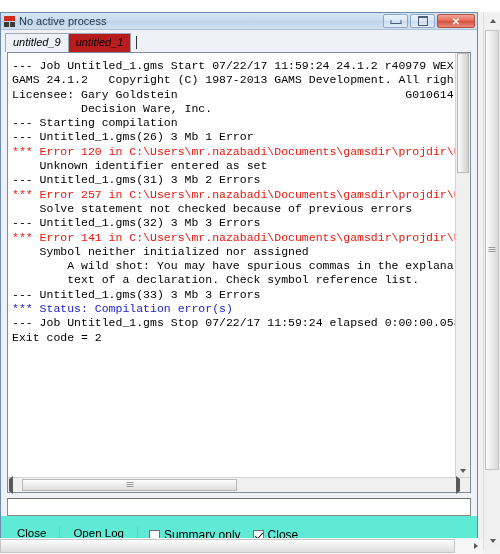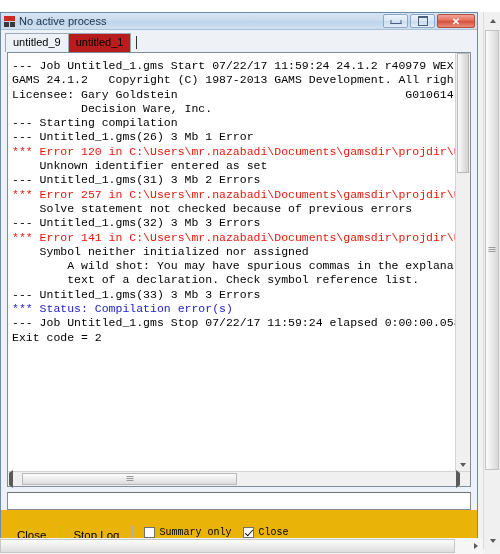--- a/index.html
+++ b/index.html
@@ -117,20 +117,21 @@
 
   
   #tabstrip {
     height: 22px;
     background: #eef2f6;
     display: flex;
     align-items: flex-end;
     padding: 3px 0 0 4px;
     box-sizing: border-box;
     flex: 0 0 auto;
+    font-style: italic;
   }
   .tab {
     font-size: 11px;
     color: #000;
     padding: 2px 7px 2px 7px;
     line-height: 13px;
     border: 1px solid #9aa9b8;
     border-bottom: none;
     background: #eef2f6;
     margin-right: -1px;
@@ -264,24 +265,24 @@
     font-size: 11px;
     padding: 1px 3px;
     outline: none;
   }
 
   
   #bottombar {
     flex: 0 0 auto;
     height: 26px;
     display: flex;
-    align-items: flex-start;
-    padding: 16px 6px;
-    box-sizing: border-box;
-    background: #eab308;
+    align-items: flex-end;
+    padding: 0 6px;
+    box-sizing: border-box;
+    background: #5eead4;
   }
   .bbtn {
     font-family: "Liberation Sans", sans-serif;
     font-size: 11.5px;
     color: #000;
     background: transparent;
     border: none;
     padding: 2px 10px;
     cursor: default;
     line-height: 14px;
@@ -313,21 +314,21 @@
   }
   .chkbox.checked::after {
     content: "";
     position: absolute;
     left: 3px; top: 0px;
     width: 3px; height: 7px;
     border: solid #000;
     border-width: 0 1.6px 1.6px 0;
     transform: rotate(42deg);
   }
-  .chk-label { font-size: 10px; color: #000; line-height: 13px; font-family: Liberation Mono, monospace; }
+  .chk-label { font-size: 12px; color: #000; line-height: 13px; }
 
   
   #outer-vscroll {
     position: absolute;
     right: 0px;
     top: 0px;
     width: 17px;
     height: 537px;
     background: #f0f0f0;
     border-left: 1px solid #dcdcdc;
@@ -446,21 +447,21 @@
       </div>
     </div>
 
     <div id="cmd-wrap">
       <input id="cmd-input" type="text" placeholder="" style="">
     </div>
 
     <div id="bottombar">
       <button class="bbtn">Close</button>
       <span class="bsep"></span>
-      <button class="bbtn">Stop Log</button>
+      <button class="bbtn">Open Log</button>
       <span class="bsep"></span>
       <label class="chk-wrap">
         <span class="chkbox"></span>
         <span class="chk-label">Summary only</span>
       </label>
       <label class="chk-wrap second">
         <span class="chkbox checked"></span>
         <span class="chk-label">Close</span>
       </label>
     </div>

